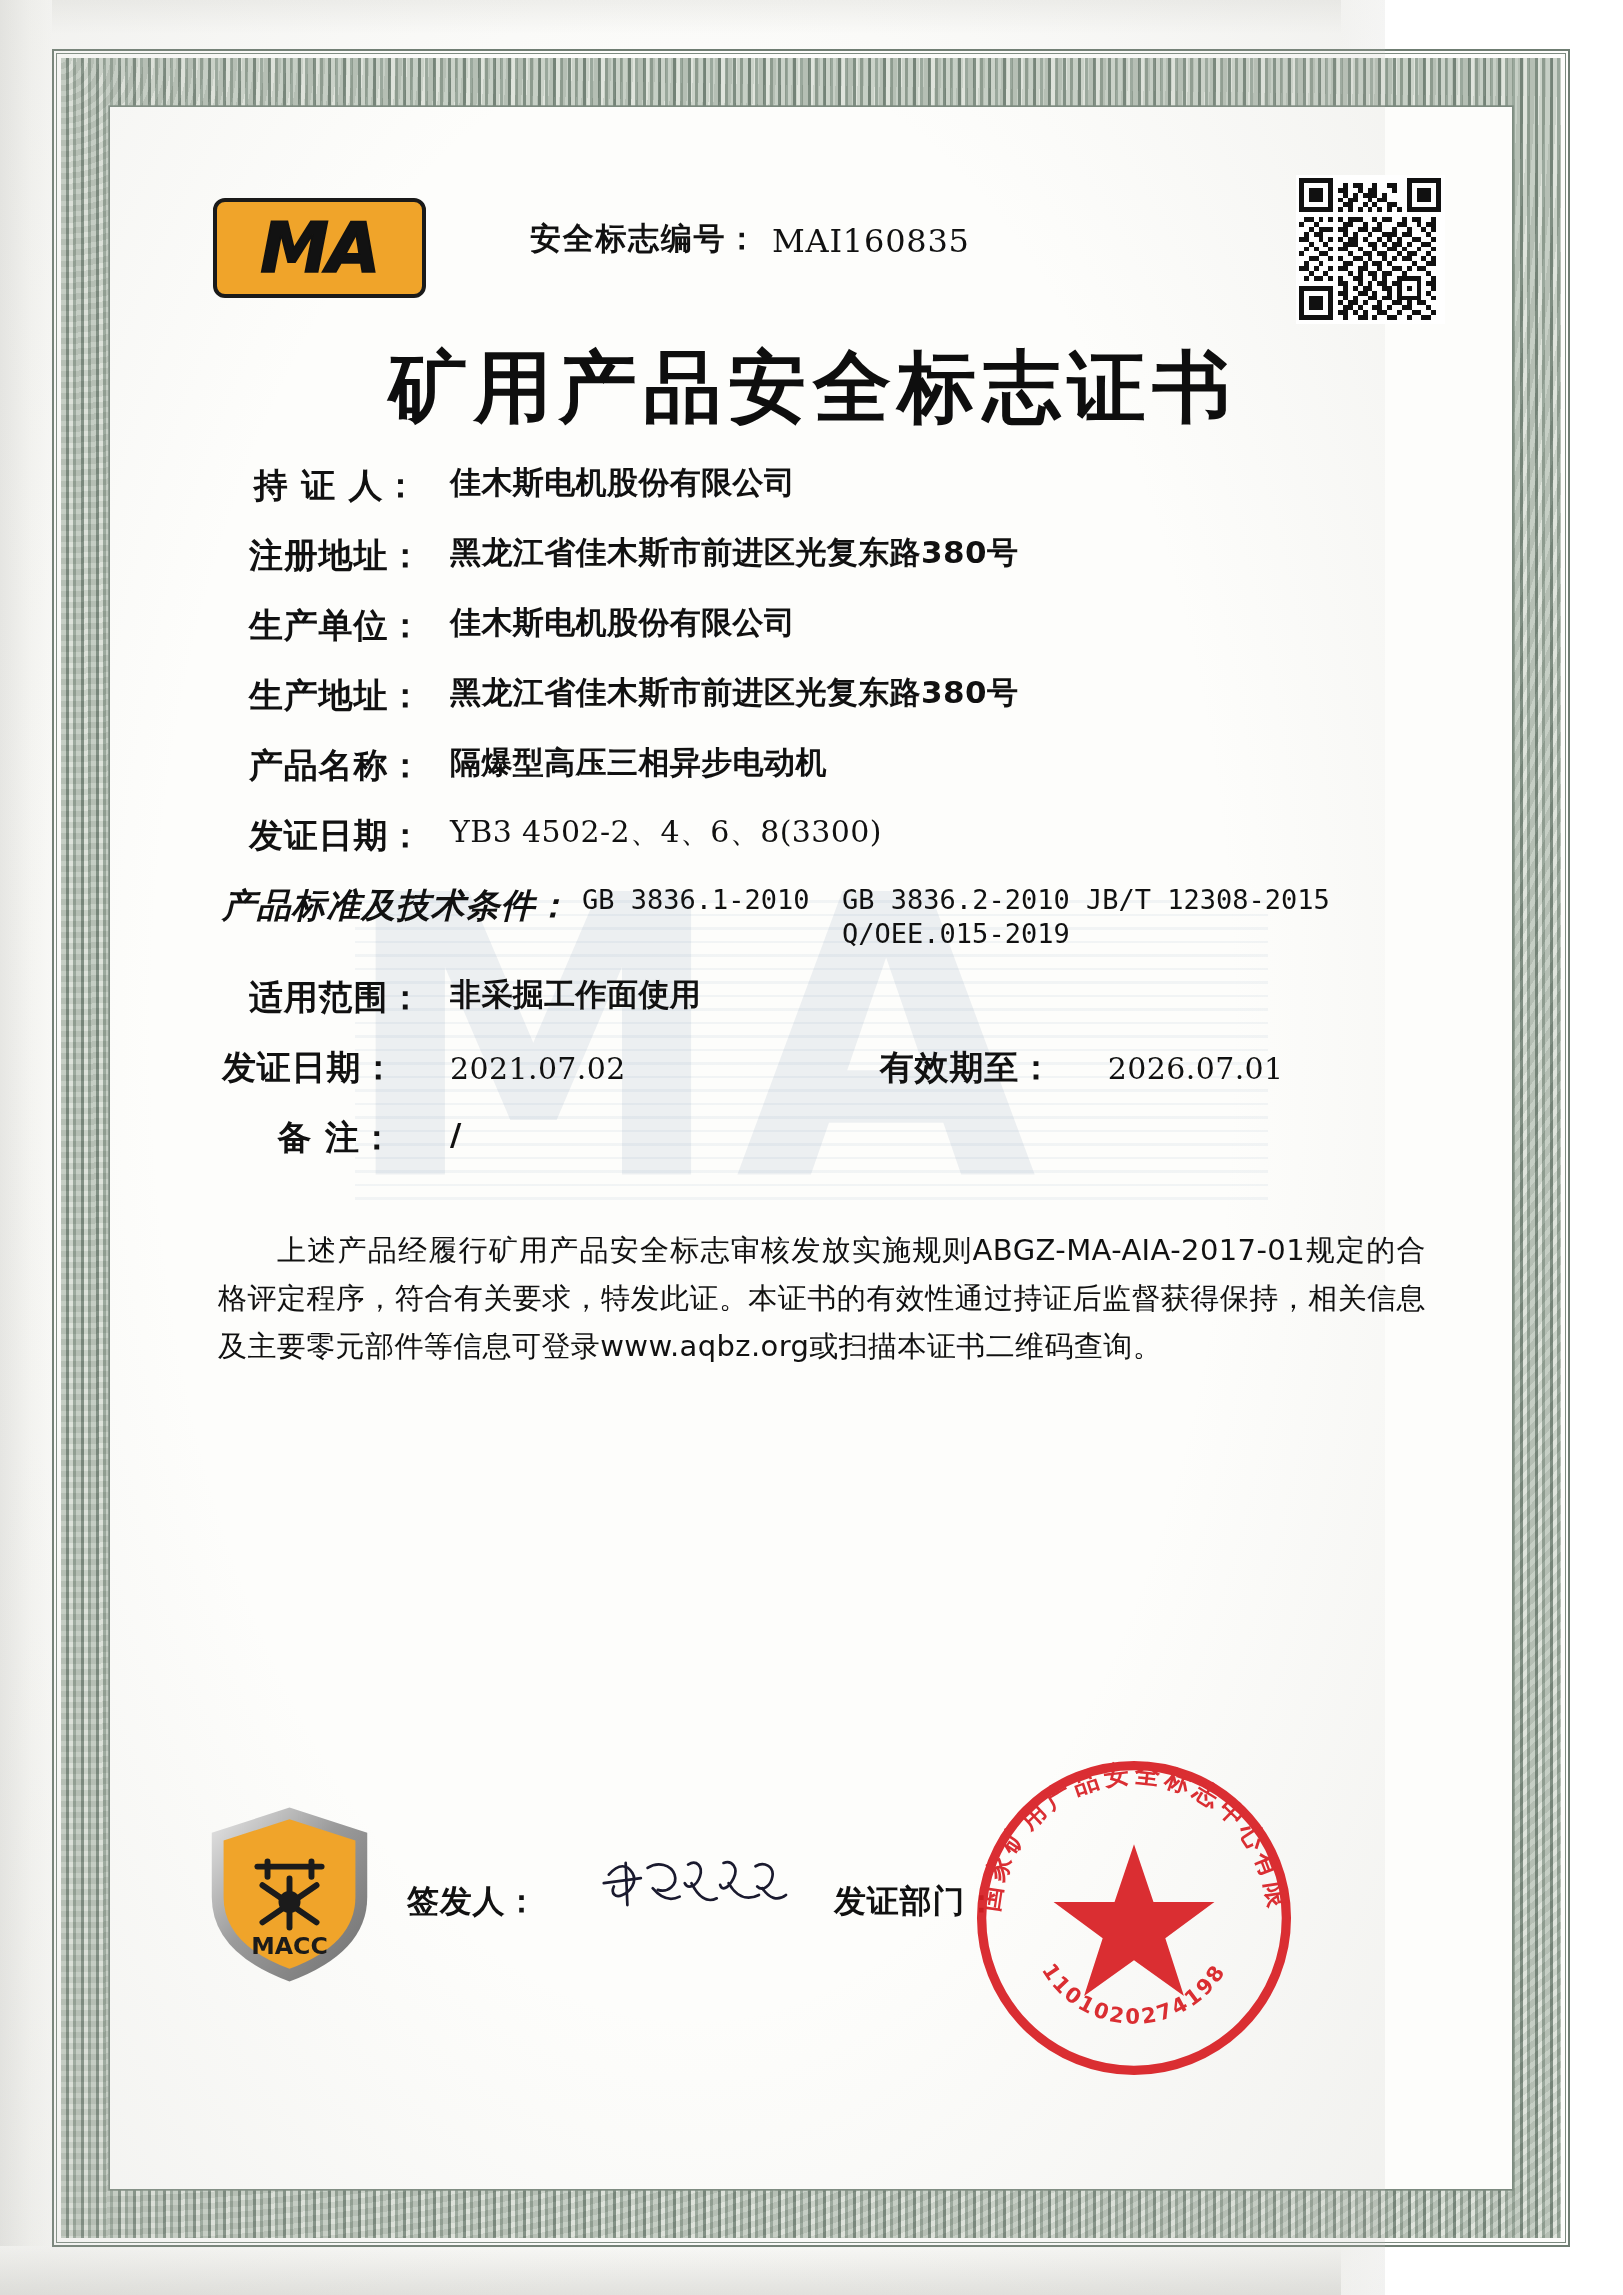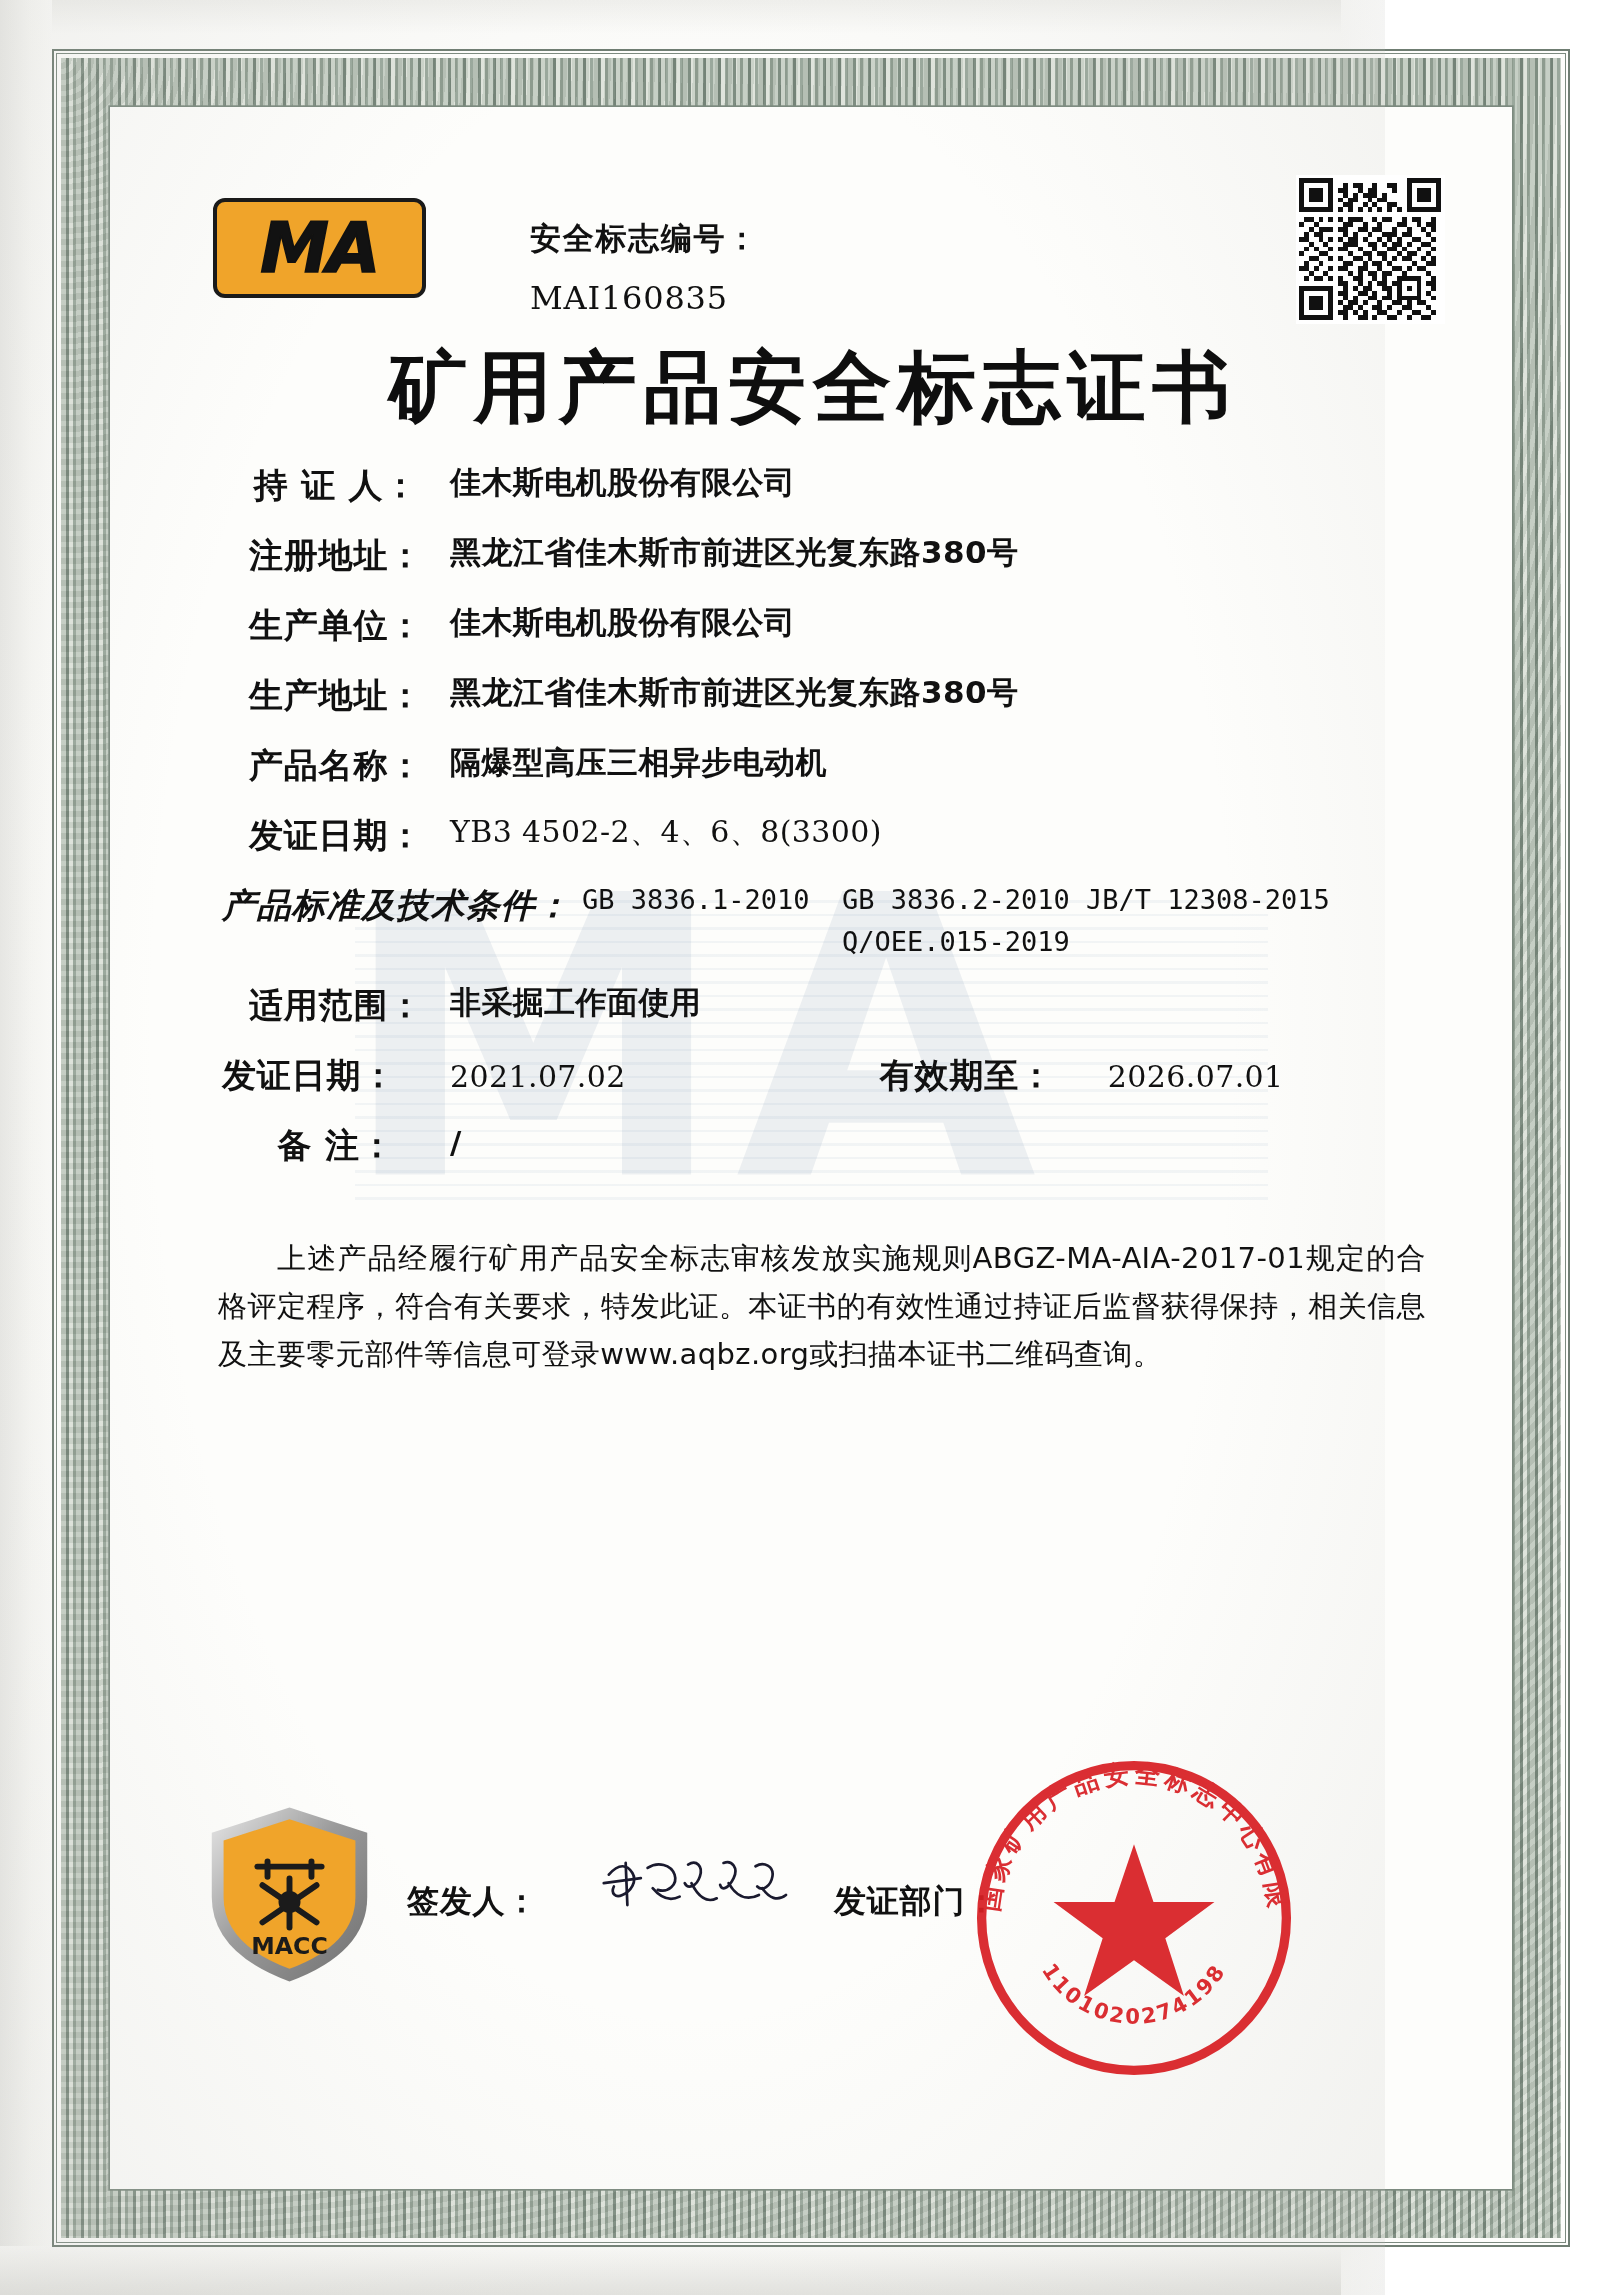--- a/index.html
+++ b/index.html
@@ -152,23 +152,22 @@
     color: #121212;
     letter-spacing: -1.7px;
     -webkit-text-stroke: 1.7px #111;
     line-height: 1;
   }
   .cert-no-block {
     position: absolute;
     left: 364px;
     top: 52px;
     display: flex;
-    align-items: flex-start;
-    gap: 19px;
-    flex-direction: column;
+    align-items: flex-end;
+    gap: 13px;
   }
   .cert-no-label {
     font-size: 31px;
     color: #111;
     font-weight: 600;
     letter-spacing: 1.7px;
   }
   .cert-no-value {
     font-family: "DejaVu Serif", "Liberation Serif", serif;
     font-size: 32px;
@@ -236,21 +235,21 @@
     font-size: 27px;
     font-weight: 400;
     letter-spacing: 0;
   }
   .field-value.serifnum {
     font-family: "DejaVu Serif", "Liberation Serif", serif;
     font-size: 30px;
     font-weight: 400;
   }
   .std-lines div { white-space: pre; }
-  .std-lines div + div { margin-top: 9px; }
+  .std-lines div + div { margin-top: 1px; }
 
   .date-row {
     display: flex;
     align-items: baseline;
     margin-bottom: 24px;
   }
   .date-row .field-label { width: 228px; }
   .date-row .spacer { width: 254px; }
 
   

